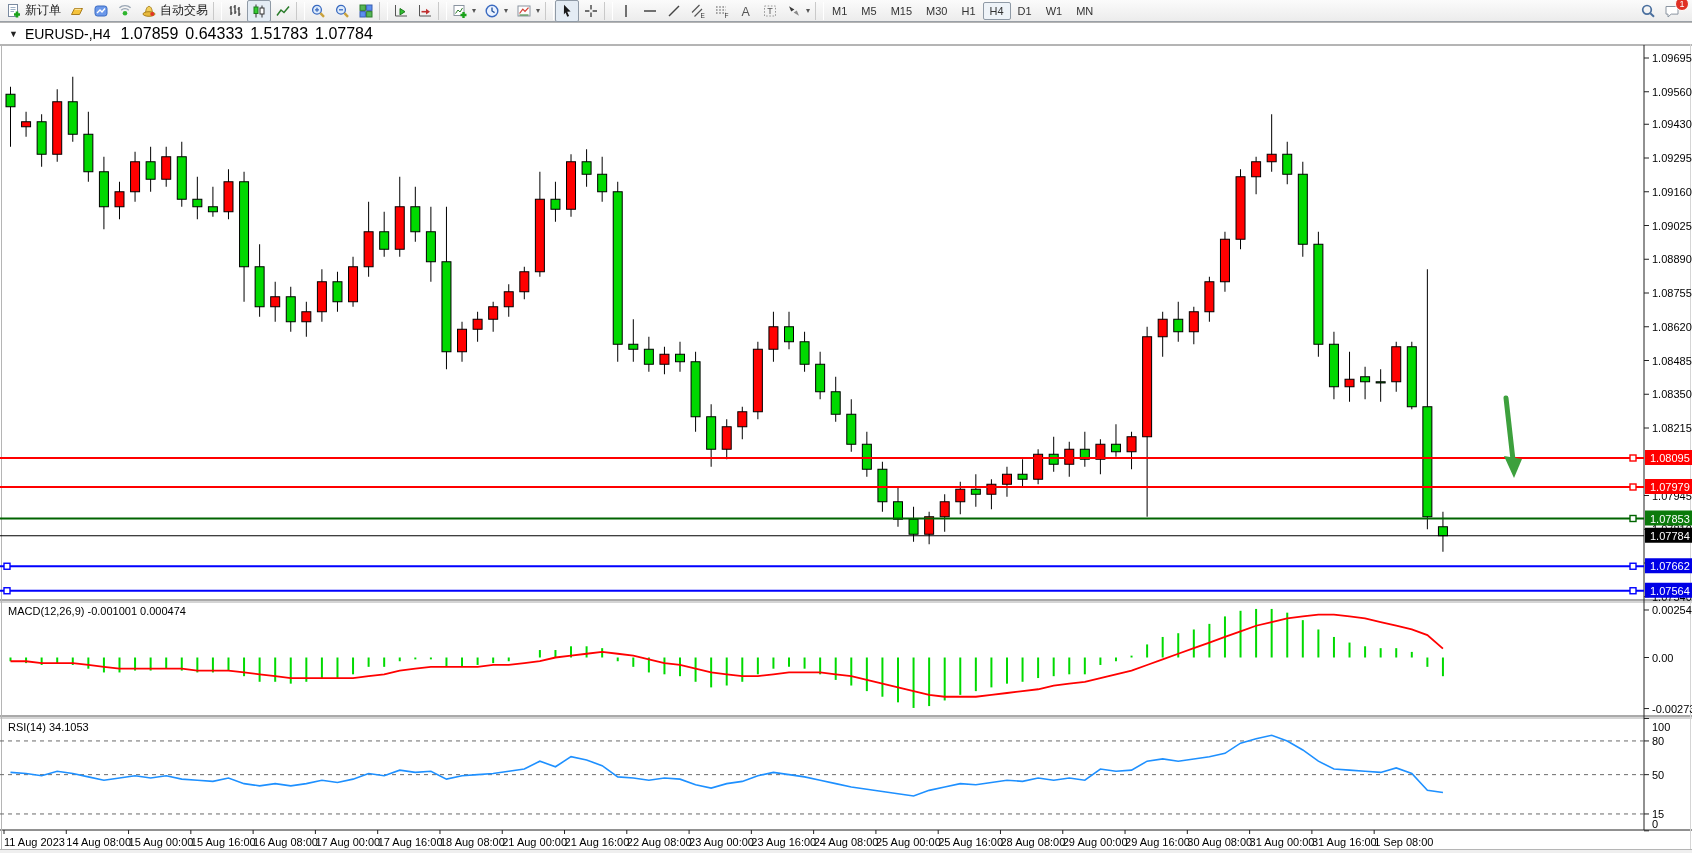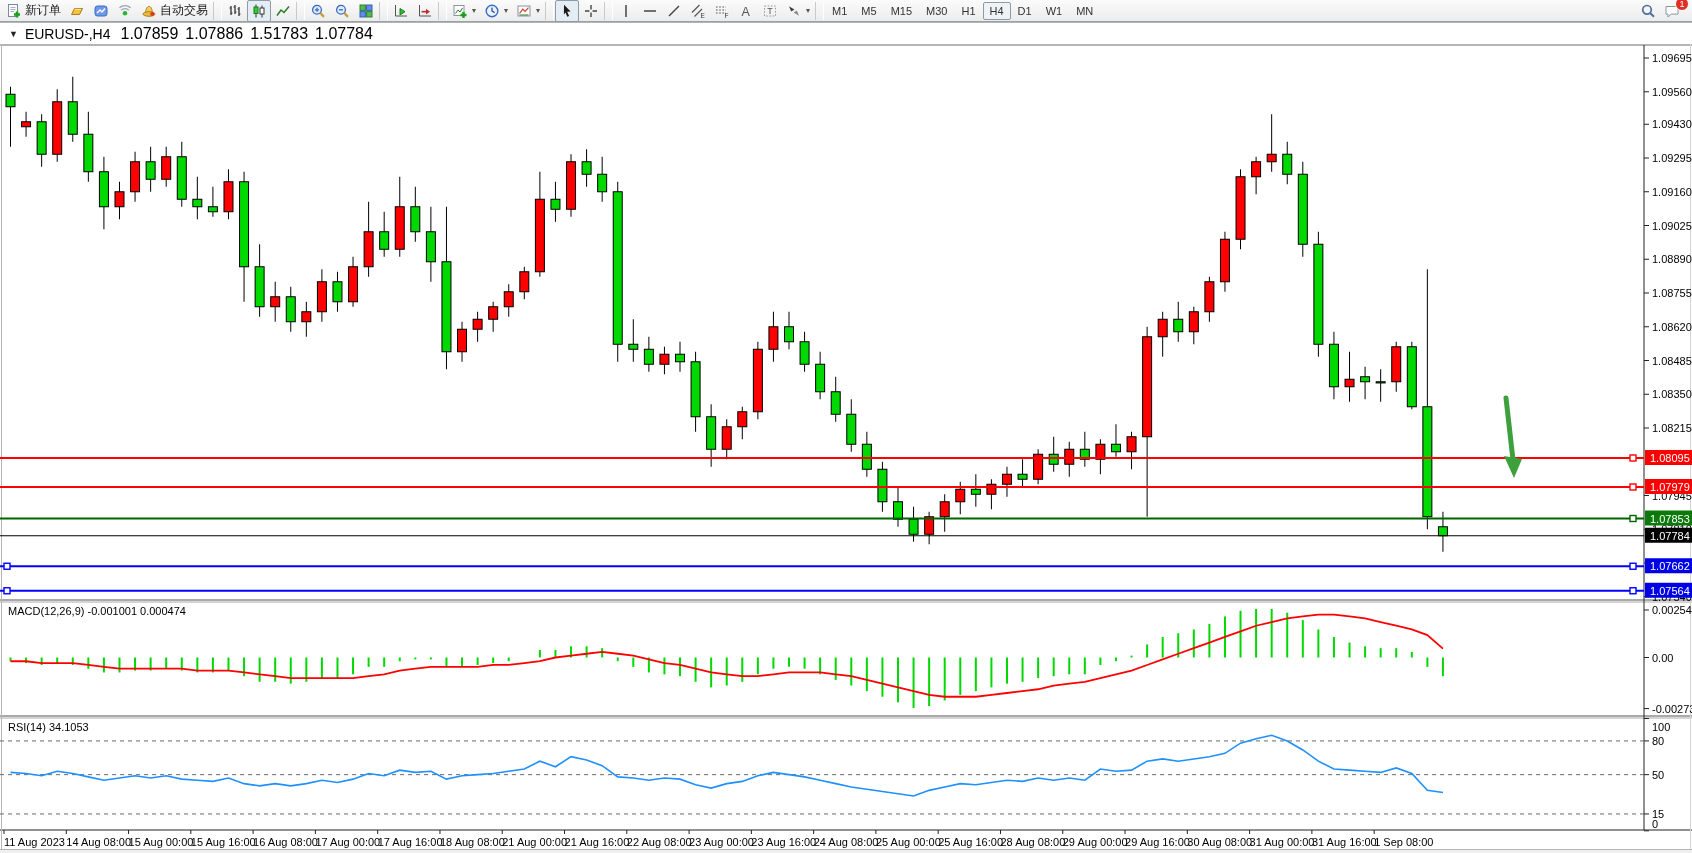--- a/index.html
+++ b/index.html
@@ -251,21 +251,21 @@
           </svg>
           <span class="badge-num">1</span>
         </div>
       </div>
     </div>
 
 <div class="chart-title">
   <span class="arr">▼</span>
   <span class="sym">EURUSD-,H4</span>
   <span class="ohlc">1.07859</span>
-  <span class="ohlc">1.07886</span>
+  <span class="ohlc">0.64333</span>
   <span class="ohlc">1.51783</span>
   <span class="ohlc">1.07784</span>
 </div>
 <div class="shift-marker" id="shift-marker" style="left: 1336px;"></div>
 
 <svg class="chart" id="chart-svg" xmlns="http://www.w3.org/2000/svg">
       <line x1="0" y1="45" x2="1692" y2="45" stroke="#6a6a6a"></line>
       <line x1="0" y1="600" x2="1692" y2="600" stroke="#555"></line>
       <line x1="0" y1="602" x2="1692" y2="602" stroke="#aaa"></line>
       <line x1="0" y1="716" x2="1692" y2="716" stroke="#555"></line>

